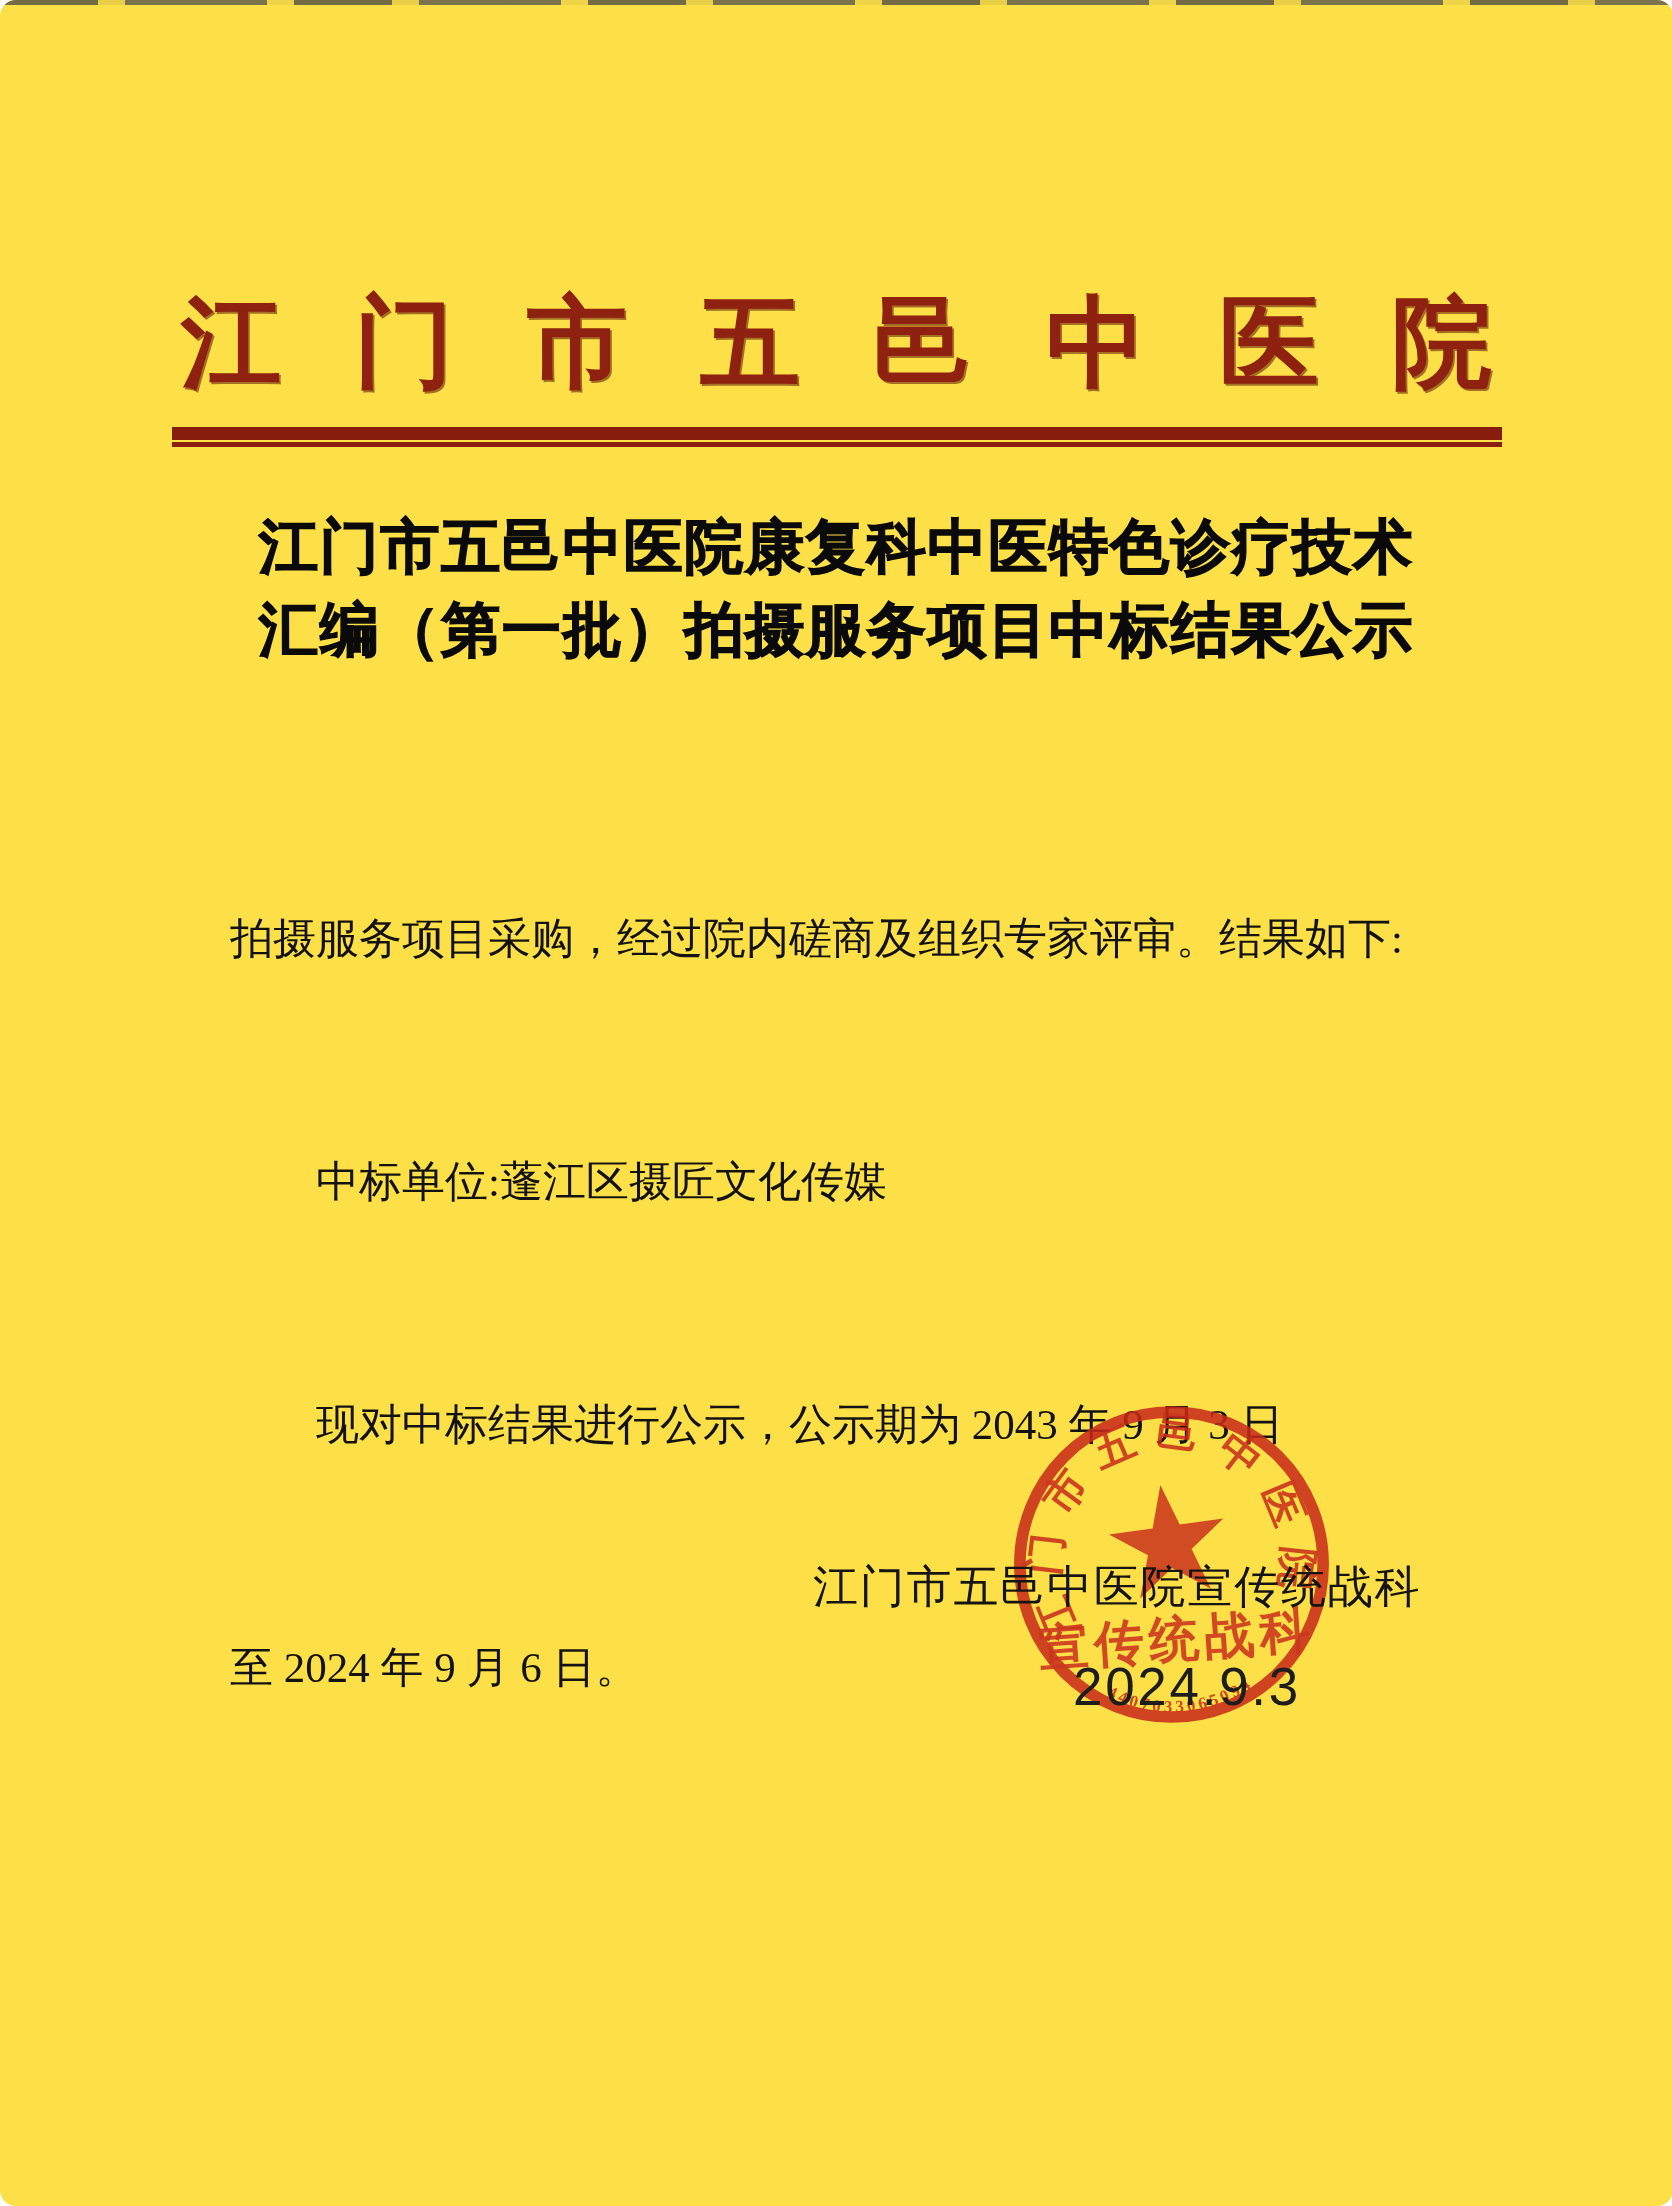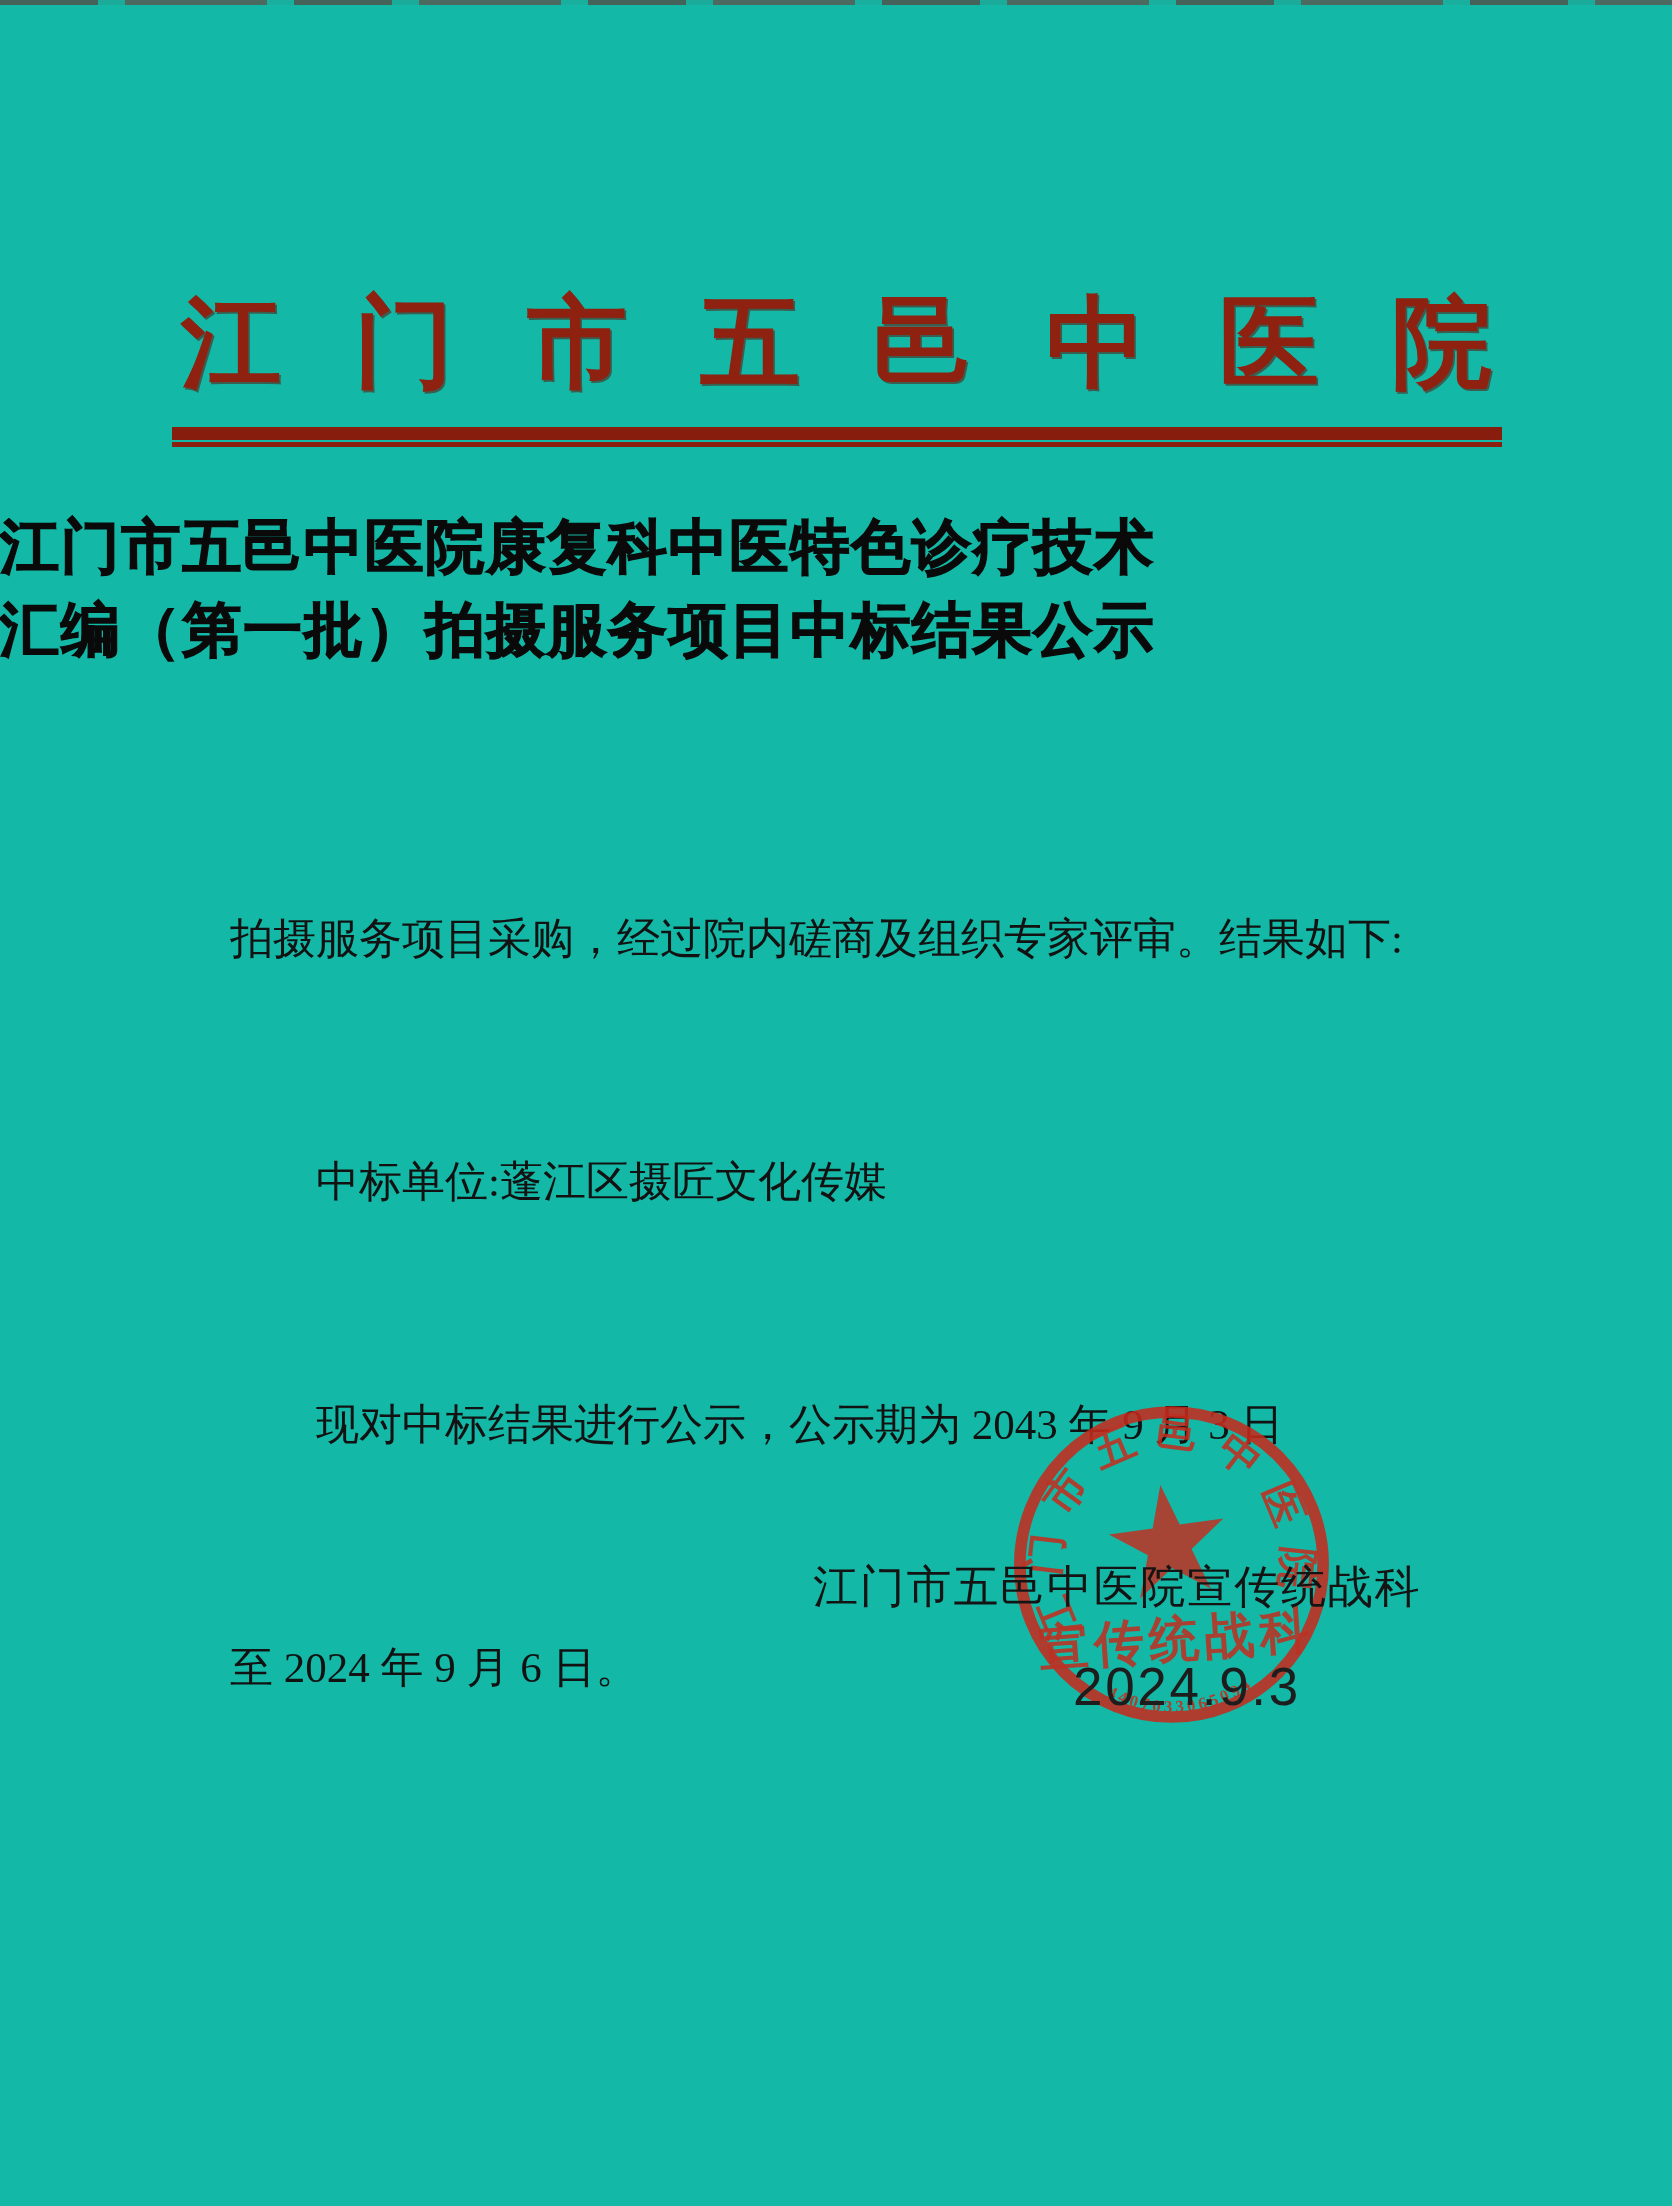--- a/index.html
+++ b/index.html
@@ -4,22 +4,23 @@
 <style>
   html, body { margin: 0; padding: 0; }
   body {
     width: 1673px; height: 2206px;
     background: #ffffff;
     font-family: "Liberation Serif", "DejaVu Serif", serif;
   }
   .page {
     position: relative;
     width: 1673px; height: 2206px;
-    background: #14b8a6;
+    background: #fde047;
     overflow: hidden;
+    border-radius: 16px;
   }
   
   .scan-edge {
     position: absolute; top: 0; left: 0; width: 100%; height: 4.5px;
     background: repeating-linear-gradient(90deg,
       #514d46 0px 98px, rgba(81,77,70,0.15) 98px 125px,
       #5a564f 125px 267px, rgba(81,77,70,0.1) 267px 294px);
     opacity: .8;
   }
   
@@ -33,20 +34,21 @@
     text-shadow: 1.8px 1.8px 0 rgba(90,20,8,0.55);
     white-space: nowrap;
   }
   .rule { position: absolute; top: 427px; left: 172px; width: 1330px; }
   .rule-thick { height: 12.5px; background: #871d0c; }
   .rule-thin  { height: 4.5px;  background: #8c2010; margin-top: 2.7px; }
 
   
   .doc-title {
     position: absolute; top: 506px; left: 0; width: 100%;
+    text-align: center;
     font-family: "Liberation Sans", "DejaVu Sans", sans-serif;
     font-weight: 900;
     font-size: 59px; line-height: 83px; letter-spacing: 1.8px;
     color: #0a0a0a;
     -webkit-text-stroke: 1.3px #0a0a0a;
   }
 
   
   .body-block {
     position: absolute; top: 736px; left: 230px; width: 1265px;

